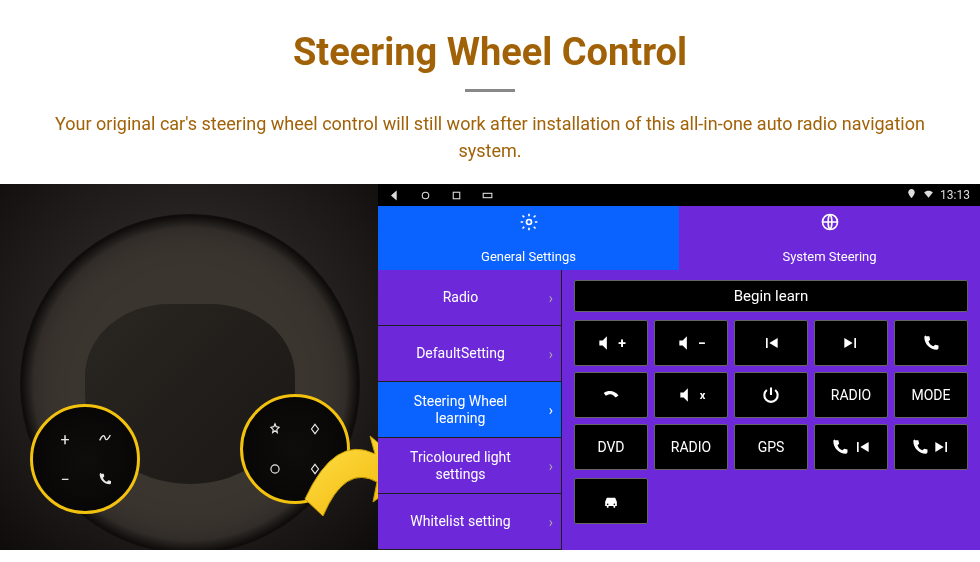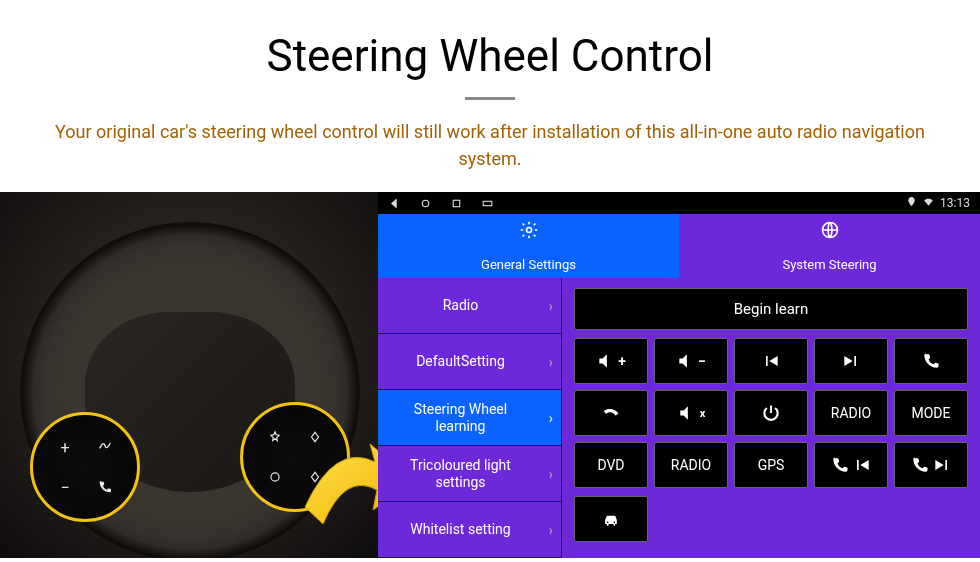--- a/index.html
+++ b/index.html
@@ -8,23 +8,23 @@
       height: 562px;
       font-family: -apple-system, BlinkMacSystemFont, "Segoe UI", Roboto, Arial, sans-serif;
       background: #fff;
       overflow: hidden;
     }
     .page-header {
       text-align: center;
       padding: 30px 40px 20px;
     }
     .page-title {
-      font-size: 44px;
-      font-weight: 400;
-      color: #000000;
+      font-size: 38px;
+      font-weight: 700;
+      color: #a16207;
     }
     .title-divider {
       width: 50px;
       height: 3px;
       background: #888;
       margin: 15px auto 18px;
     }
     .subtitle {
       font-size: 18px;
       color: #a16207;
@@ -161,21 +161,21 @@
     }
     .menu-item.active .menu-chevron { color: #fff; }
     .right-panel {
       flex: 1;
       padding: 10px 12px;
       display: flex;
       flex-direction: column;
       gap: 8px;
     }
     .begin-btn {
-      height: 42px;
+      height: 32px;
       border: 1px solid #666;
       border-radius: 2px;
       background: #000;
       color: #fff;
       font-size: 15px;
       display: flex;
       align-items: center;
       justify-content: center;
       cursor: pointer;
     }

